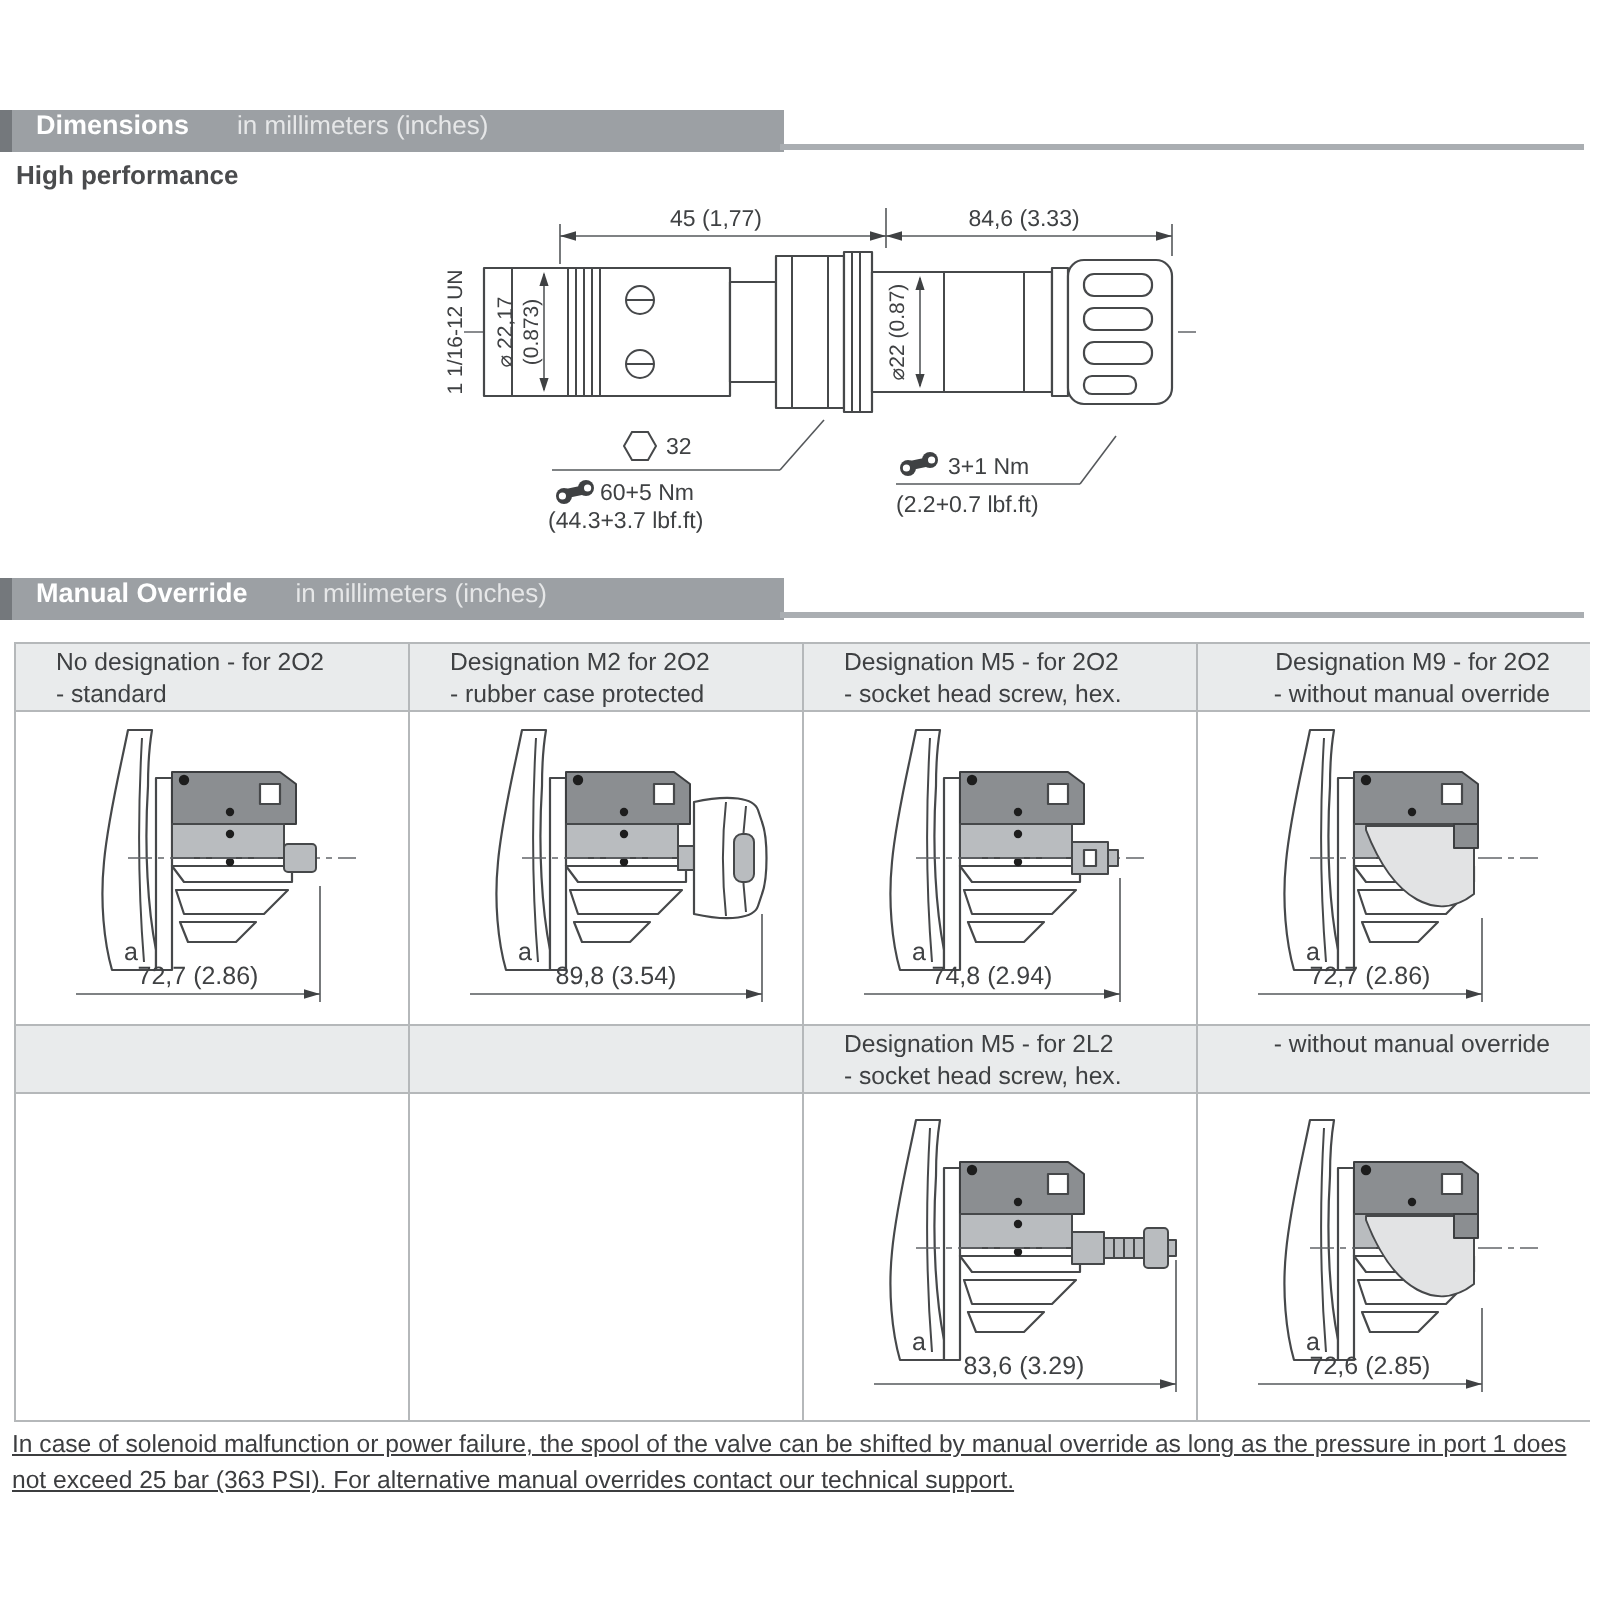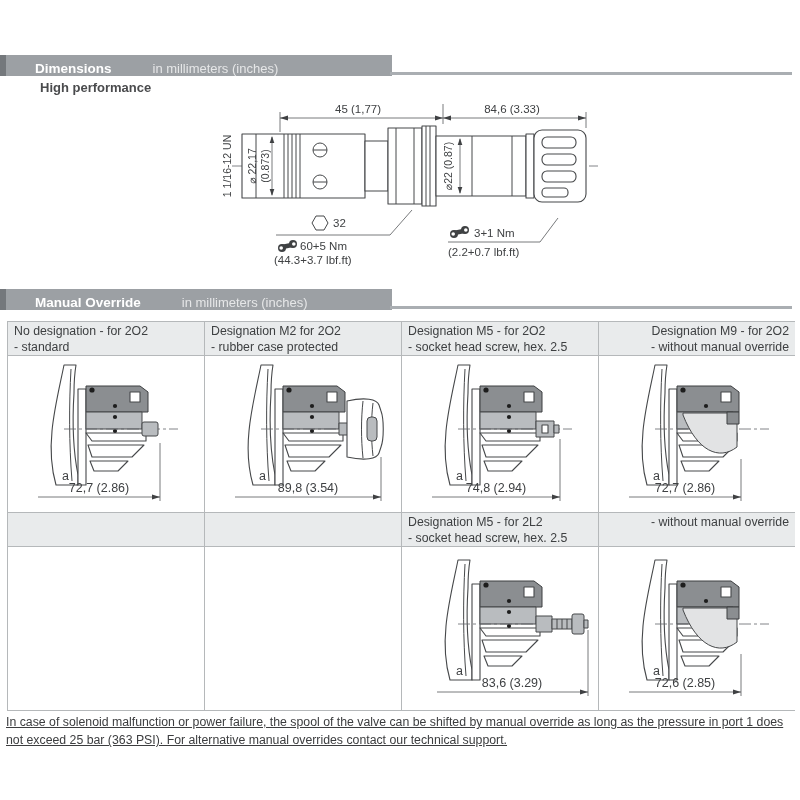--- a/index.html
+++ b/index.html
@@ -3,32 +3,32 @@
 <meta charset="utf-8">
 <style>
   html,body { margin:0; padding:0; }
   body {
     width:800px; height:800px; position:relative;
     background:#ffffff;
     font-family:"Liberation Sans", sans-serif;
     color:#3f4143;
   }
   
-  .sec-bar { position:absolute; left:0; width:392px; height:21px; background:#9ca0a4; display:flex; align-items:flex-end;gap:17px; }
+  .sec-bar { position:absolute; left:0; width:392px; height:21px; background:#9ca0a4; display:flex; align-items:flex-start; }
   .sec-bar .cap { width:6px; height:21px; background:#74787c; }
   .sec-bar .t { font-weight:bold; font-size:13.5px; color:#ffffff; margin-left:12px; }
   .sec-bar .s { font-size:13px; color:#e6e7e8; margin-left:24px; }
   .sec-line { position:absolute; left:390px; width:402px; height:3px; background:#aaaeb2; }
-  .high-perf { position:absolute; left:8px; top:80px; font-weight:bold; font-size:13px; color:#4a4b4d;margin-left:32px; }
+  .high-perf { position:absolute; left:8px; top:80px; font-weight:bold; font-size:13px; color:#4a4b4d; }
 
   .dim-wrap { position:absolute; left:220px; top:96px; }
 
   
   .mo-table { position:absolute; left:7px; top:321px; width:786px; border:1px solid #b5b8ba; display:grid; grid-template-columns:repeat(4,1fr); }
-  .mo-th { background:#e9ebec; border-right:1px solid #b5b8ba; border-bottom:1px solid #b5b8ba; height:34px; box-sizing:border-box; padding:2px 6px; font-size:12.3px; line-height:1.28; color:#3e4042; }
+  .mo-th { background:#e9ebec; border-right:1px solid #b5b8ba; border-bottom:1px solid #b5b8ba; height:34px; box-sizing:border-box; padding:2px 20px; font-size:12.3px; line-height:1.28; color:#3e4042; }
   .mo-td { background:#ffffff; border-right:1px solid #b5b8ba; border-bottom:1px solid #b5b8ba; height:157px; box-sizing:border-box; display:flex; align-items:center; justify-content:center; }
   .mo-td.tall { height:163px; }
   .mo-th:nth-child(4n), .mo-td:nth-child(4n) { border-right:none;text-align:right; }
   .mo-td.last-row { border-bottom:none; }
 
   .footer-note { position:absolute; left:6px; top:713px; width:789px; font-size:12.3px; line-height:1.5; color:#3c3d3f;text-decoration:underline; }
 
   
   svg text { fill:#3f4143; font-family:"Liberation Sans", sans-serif; }
   .part   { fill:#ffffff; stroke:#46484a; stroke-width:1.1; stroke-linejoin:round; }

